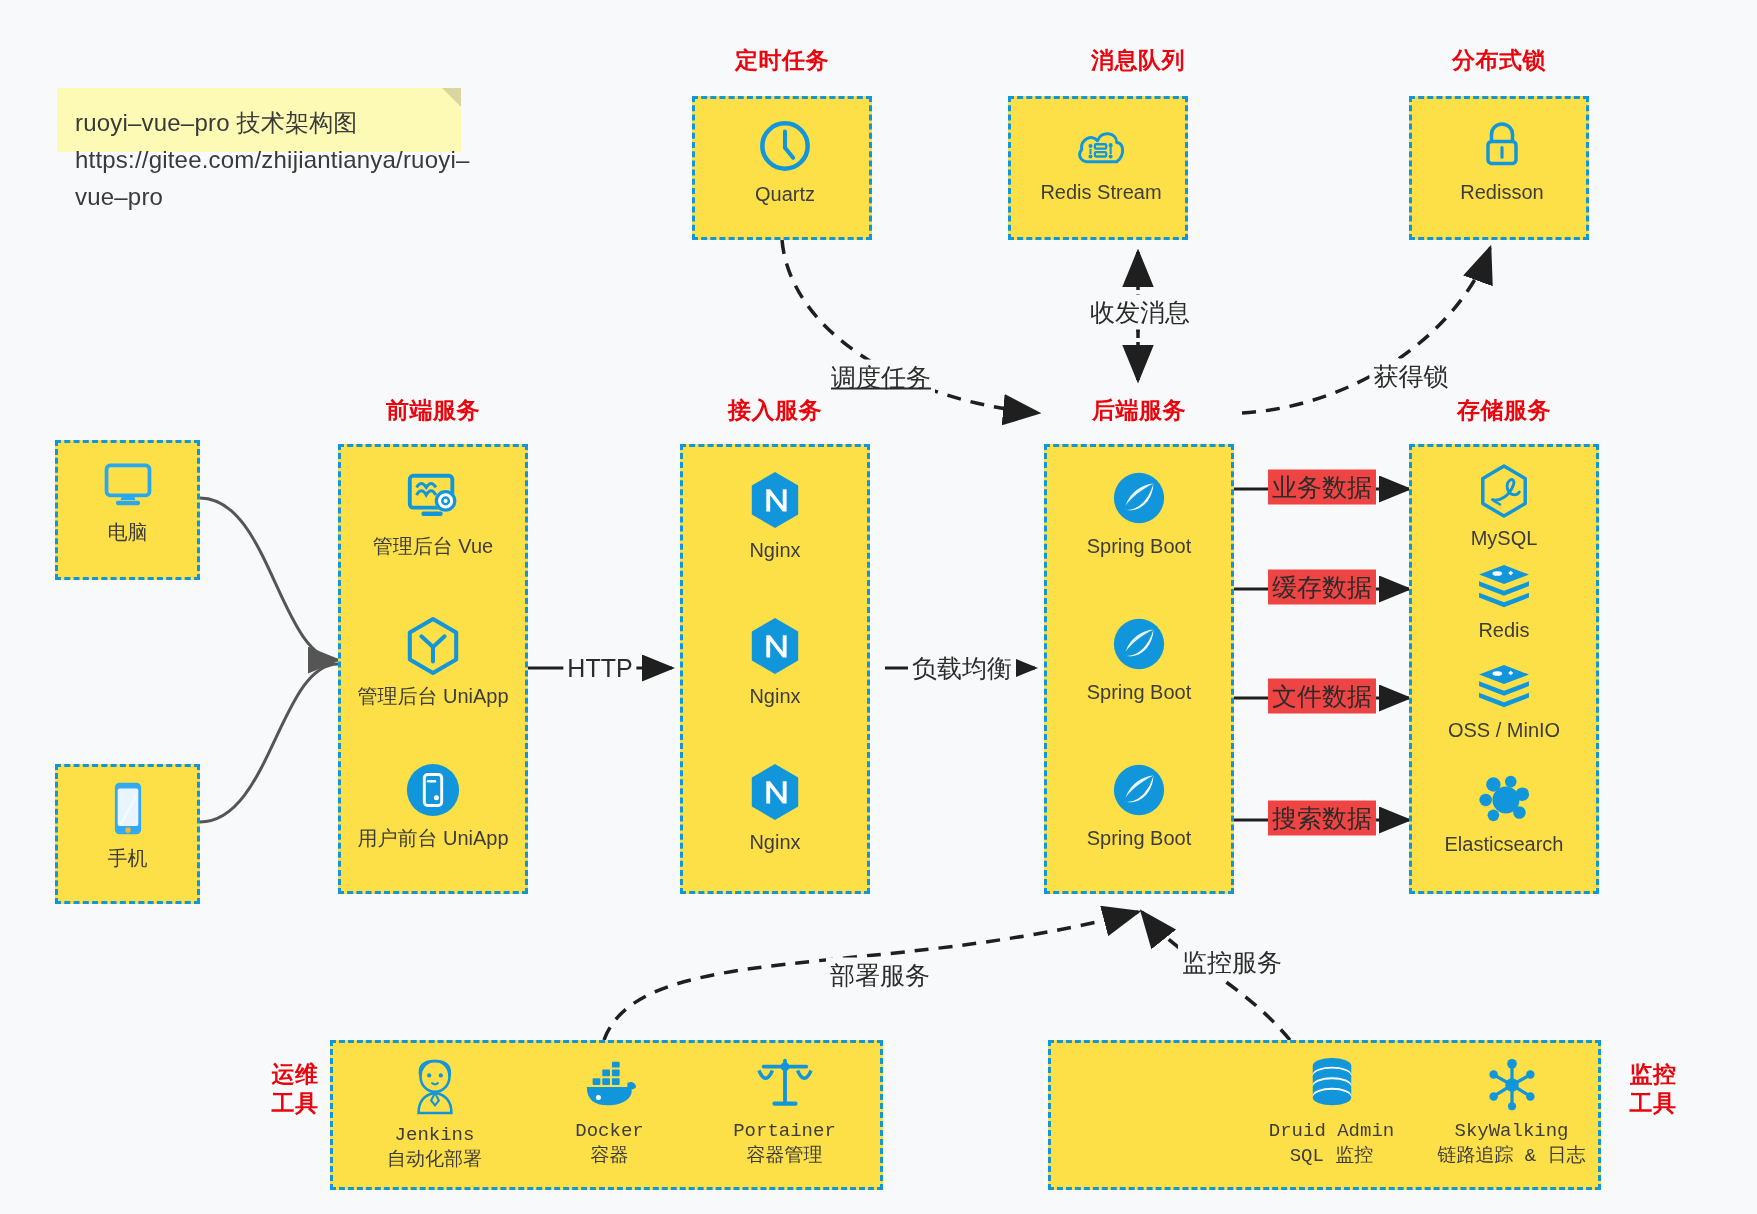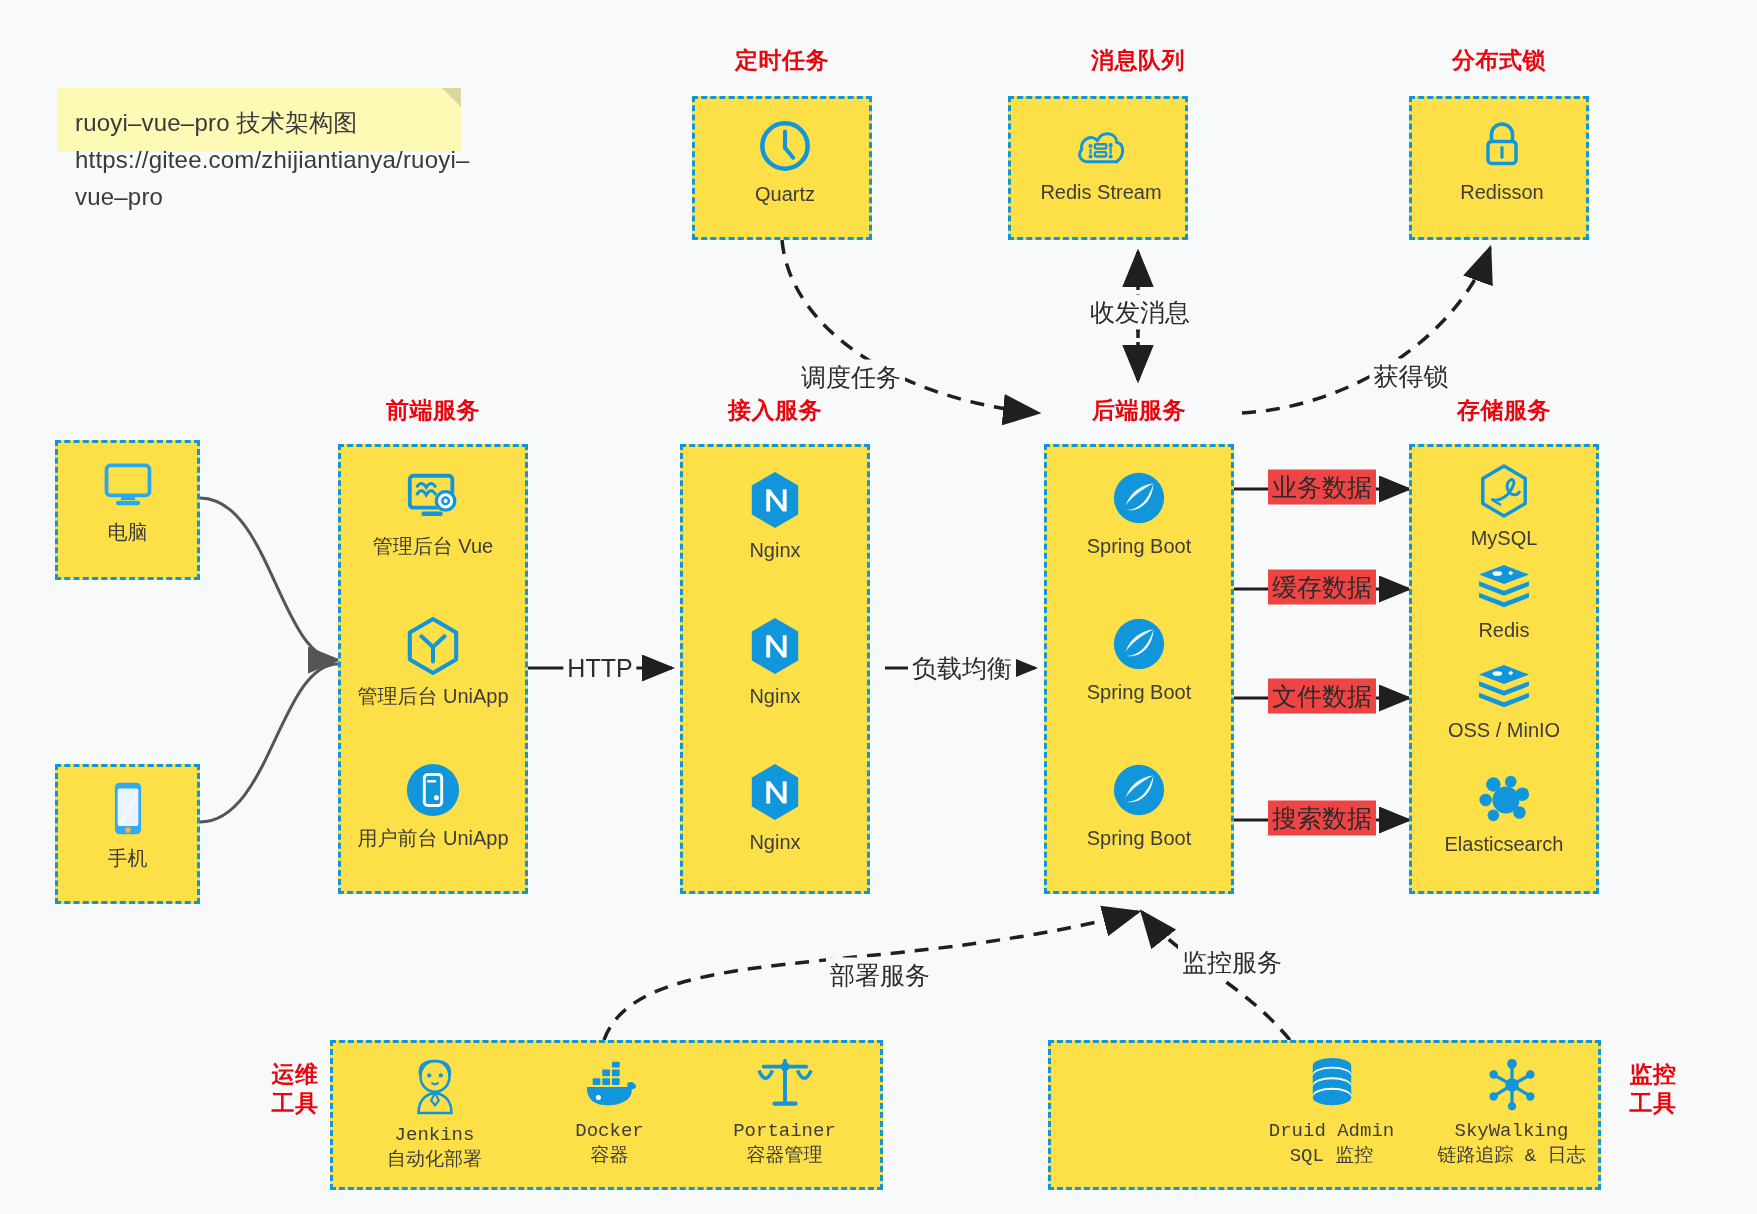--- a/index.html
+++ b/index.html
@@ -124,21 +124,21 @@
 
     <path d="M1290,1040 C1240,980 1180,960 1142,912" fill="none" stroke="#1f1f1f" stroke-width="3.5" stroke-dasharray="14 10" marker-end="url(#arrHead)"></path>
   </svg>
 
   <div class="elabel" style="left:600px; top:668px;">HTTP</div>
   <div class="elabel" style="left:962px; top:668px;">负载均衡</div>
   <div class="elabel onwhite" style="left:1322px; top:487px;">业务数据</div>
   <div class="elabel onwhite" style="left:1322px; top:587px;">缓存数据</div>
   <div class="elabel onwhite" style="left:1322px; top:696px;">文件数据</div>
   <div class="elabel onwhite" style="left:1322px; top:818px;">搜索数据</div>
-  <div class="elabel" style="left:851px; top:377px;">调度任务</div>
+  <div class="elabel" style="left:881px; top:377px;text-decoration:underline;">调度任务</div>
   <div class="elabel" style="left:1140px; top:312px;">收发消息</div>
   <div class="elabel" style="left:1411px; top:376px;">获得锁</div>
   <div class="elabel" style="left:880px; top:975px;">部署服务</div>
   <div class="elabel" style="left:1232px; top:962px;">监控服务</div>
 
   <div class="grp-title" style="left:692px; top:46px; width:180px;">定时任务</div>
   <div class="dbox" style="left:692px; top:96px; width:180px; height:144px;">
     <div class="node" style="left:0; top:18px; width:180px;">
       <svg class="ico" width="58" height="58" viewBox="0 0 64 64">
         <circle cx="32" cy="32" r="25" fill="none" stroke="#1296db" stroke-width="5"></circle>

